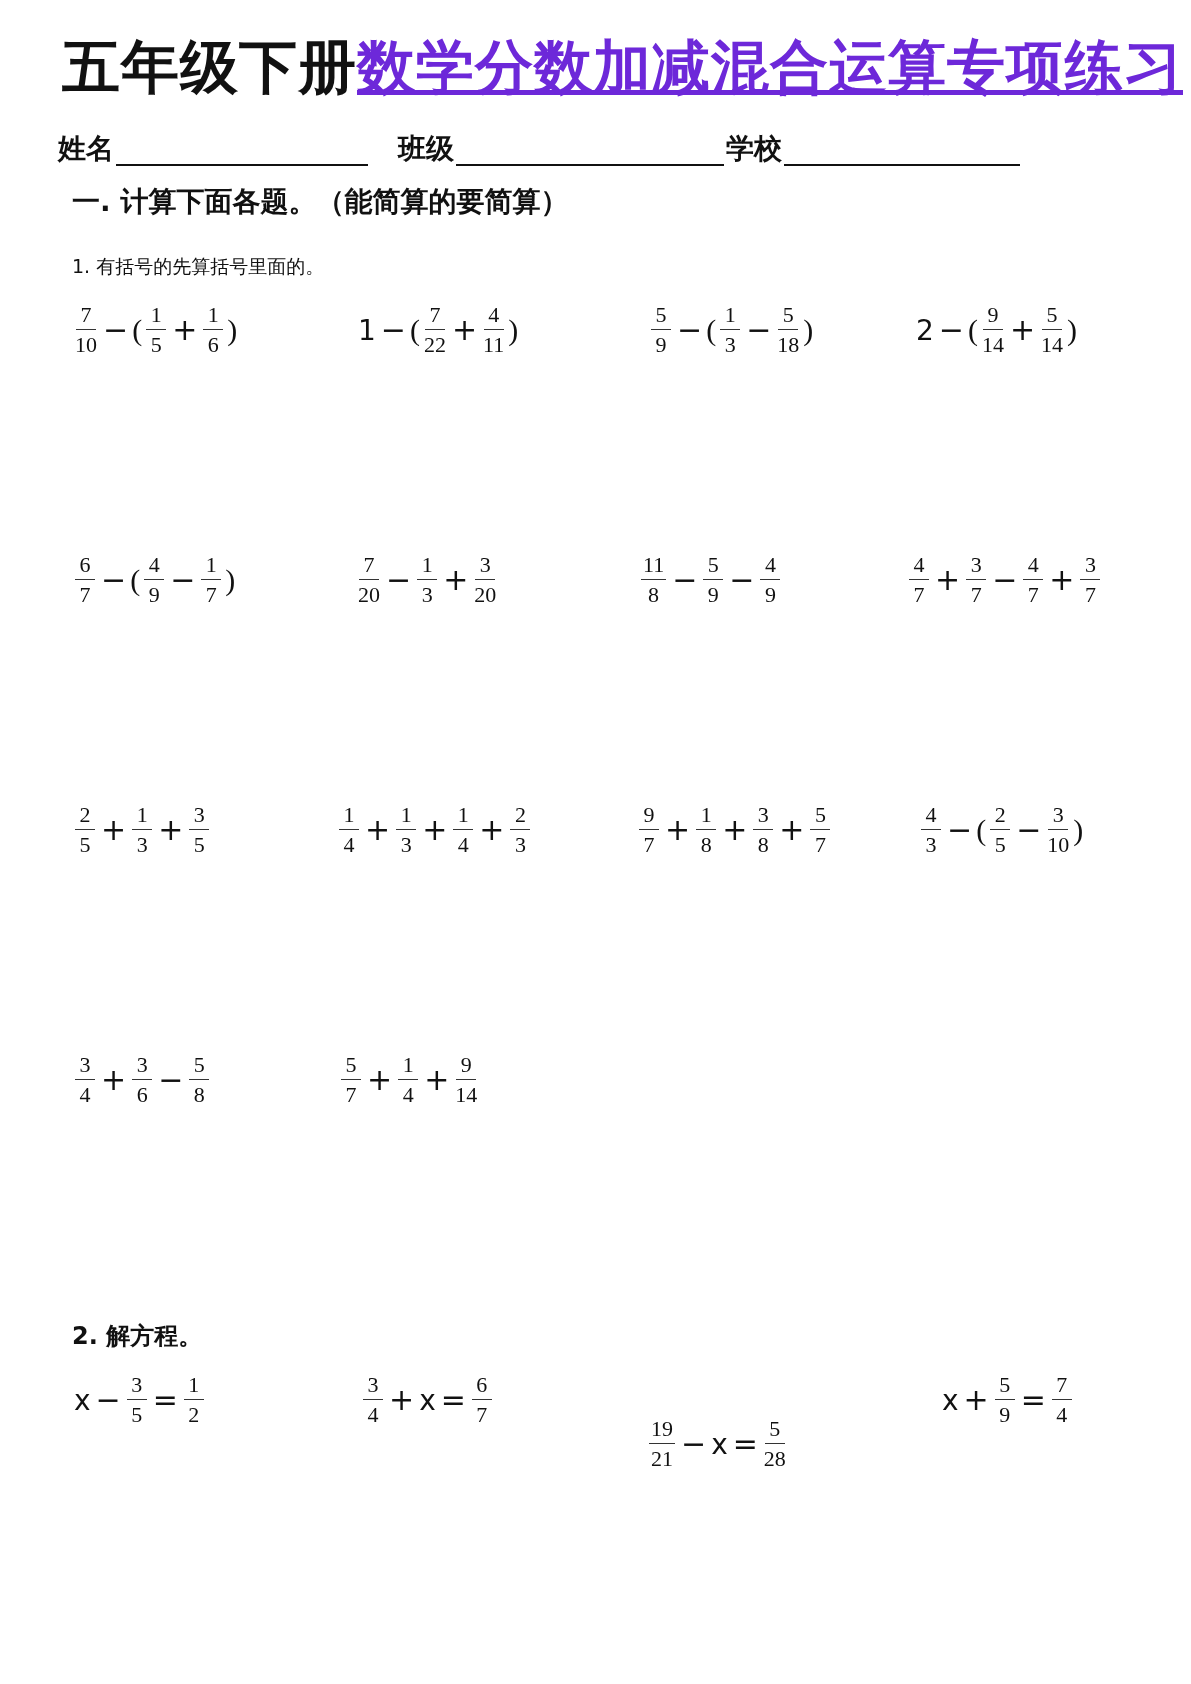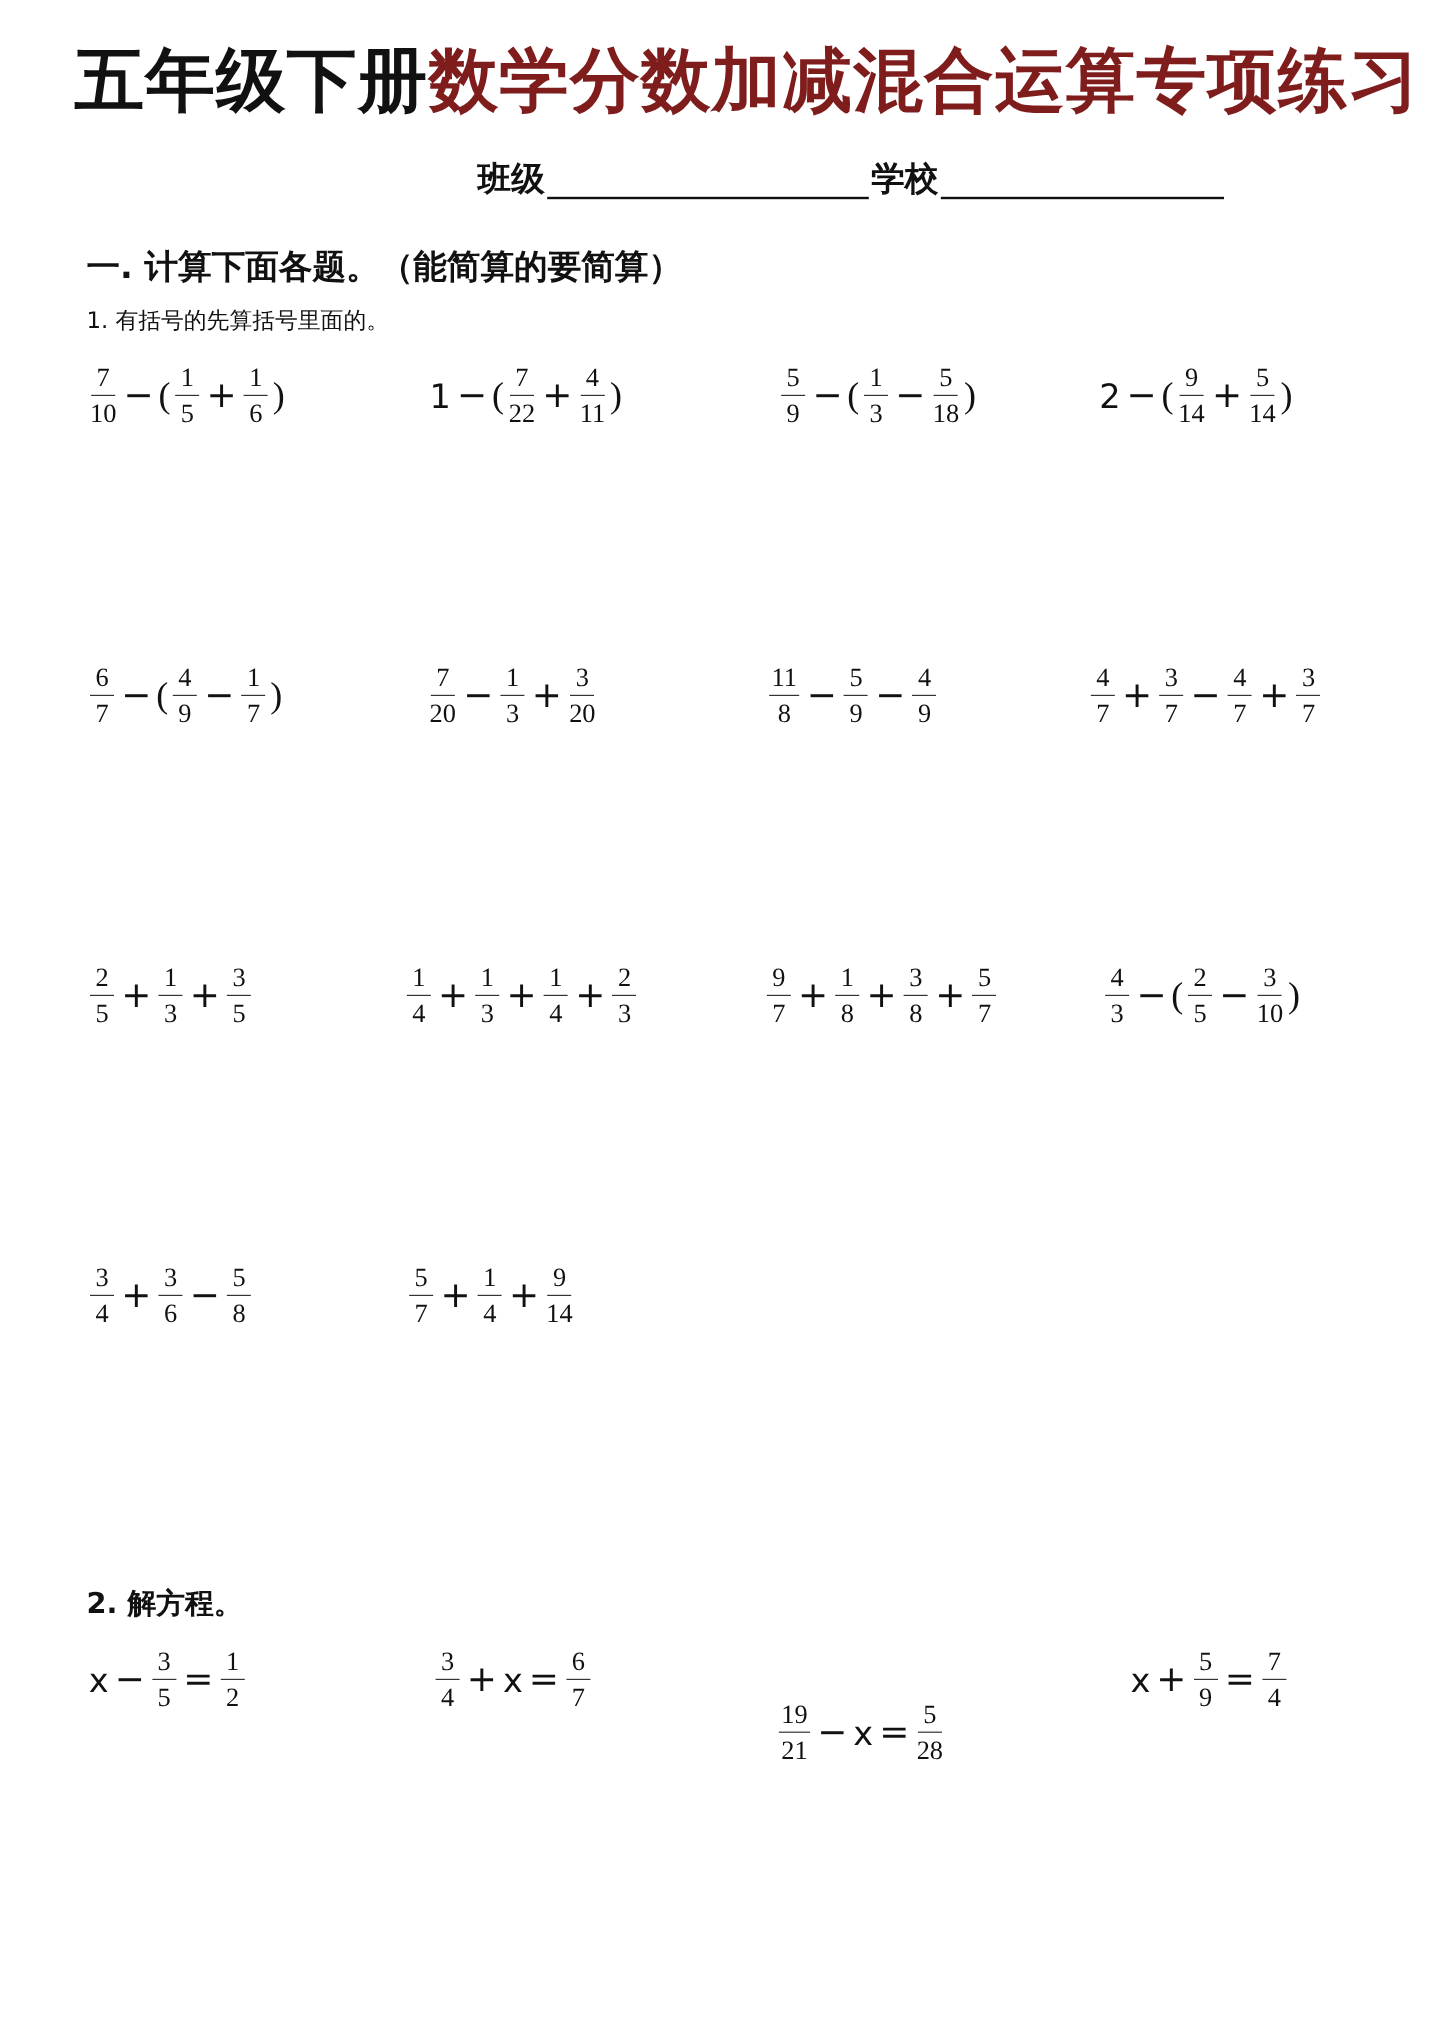--- a/index.html
+++ b/index.html
@@ -1,41 +1,45 @@
 <!DOCTYPE html>
 <html><head>
 <meta charset="utf-8">
 <style>
   html, body { margin: 0; padding: 0; background: #ffffff; }
   body { width: 1191px; height: 1684px; position: relative; overflow: hidden; color: #111; font-family: "DejaVu Sans", sans-serif; }
   .title { position: absolute; left: 62px; top: 38px; font-size: 58px; font-weight: bold; letter-spacing: 1px; white-space: nowrap; line-height: 1; }
   .title .black { color: #111; margin-top: 28px; }
-  .title .red { color: #7f1d1d; }
+  .title .red { color: #6d28d9; text-decoration: underline; }
   .info { position: absolute; top: 132px; left: 58px; width: 1080px; height: 40px; font-size: 28px; font-weight: bold; }
   .info-field { position: absolute; top: 0; display: flex; align-items: flex-end; }
   .info-field .lbl { line-height: 34px; }
   .info-field .line { border-bottom: 2px solid #111; height: 30px; margin-left: 2px; }
-  .section { position: absolute; left: 72px; top: 204px; font-size: 28px; font-weight: bold; white-space: nowrap; }
+  .section { position: absolute; left: 72px; top: 183px; font-size: 28px; font-weight: bold; white-space: nowrap; }
   .sub { position: absolute; left: 72px; top: 254px; font-size: 19px; white-space: nowrap; }
   .sub2 { position: absolute; left: 72px; top: 1320px; font-size: 24px; font-weight: bold; white-space: nowrap; }
   .expr { position: absolute; display: flex; align-items: center; font-family: "Liberation Serif", "DejaVu Serif", serif; font-size: 22px; white-space: nowrap; }
   .frac { display: inline-flex; flex-direction: column; align-items: center; margin: 0 3px; line-height: 1; }
   .frac .num { padding: 0 2px 3px 2px; border-bottom: 1.5px solid #333; min-width: 16px; text-align: center; }
   .frac .den { padding-top: 4px; text-align: right; }
   .op { font-family: "DejaVu Sans", sans-serif; font-size: 30px; margin: 0 3px; line-height: 1; }
   .paren { font-size: 30px; margin: 0 1px; line-height: 1; }
   .int { font-family: "DejaVu Sans", sans-serif; font-size: 28px; margin-right: 2px; }
   .var { font-family: "DejaVu Sans", sans-serif; font-size: 28px; margin: 0 2px; }
 </style>
 </head>
 <body>
 
 <div class="title"><span class="black">五年级下册</span><span class="red">数学分数加减混合运算专项练习</span></div>
 
 <div class="info">
+  <div class="info-field" style="left:0">
+      <span class="lbl">姓名</span>
+      <span class="line" style="width:252px"></span>
+    </div>
   <div class="info-field" style="left:340px">
       <span class="lbl">班级</span>
       <span class="line" style="width:268px"></span>
     </div>
   <div class="info-field" style="left:668px">
       <span class="lbl">学校</span>
       <span class="line" style="width:236px"></span>
     </div>
 </div>
 

